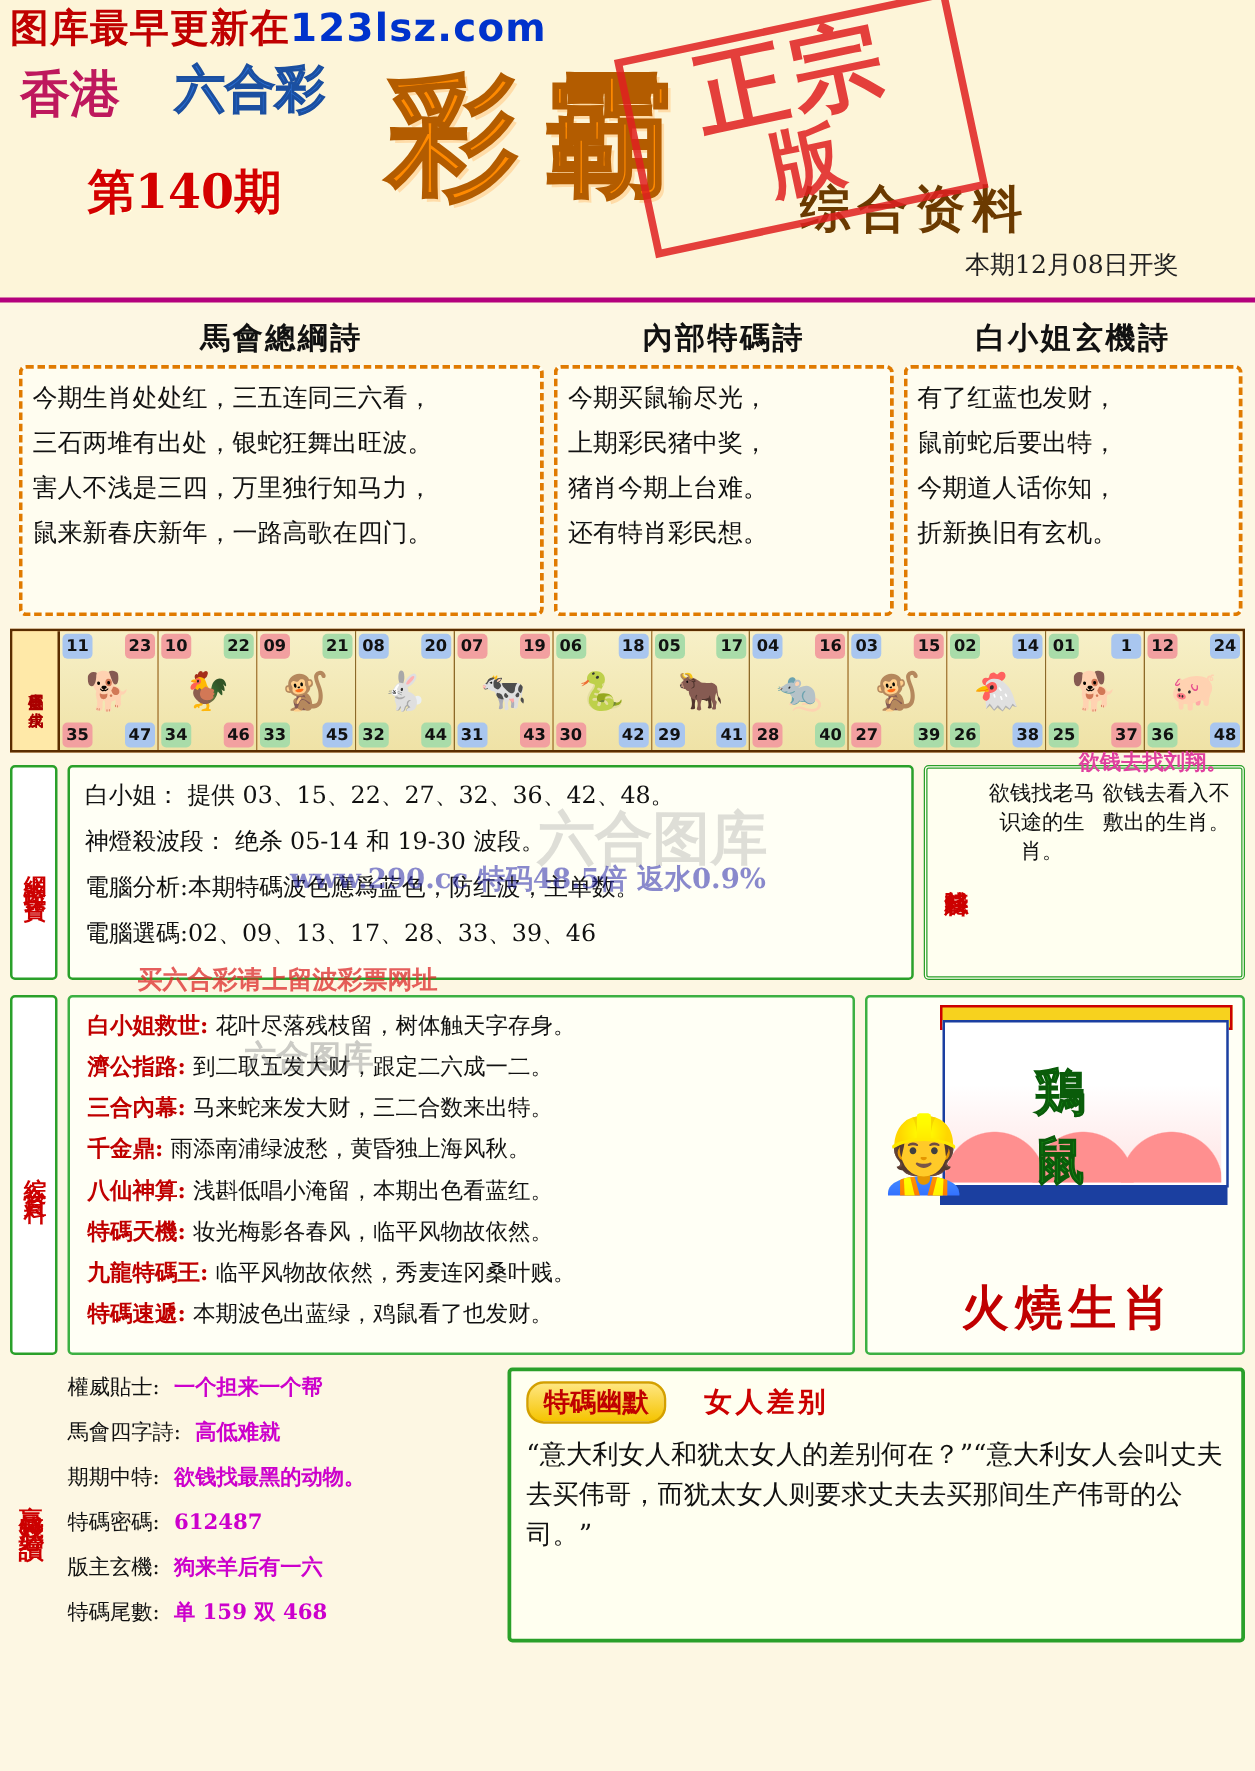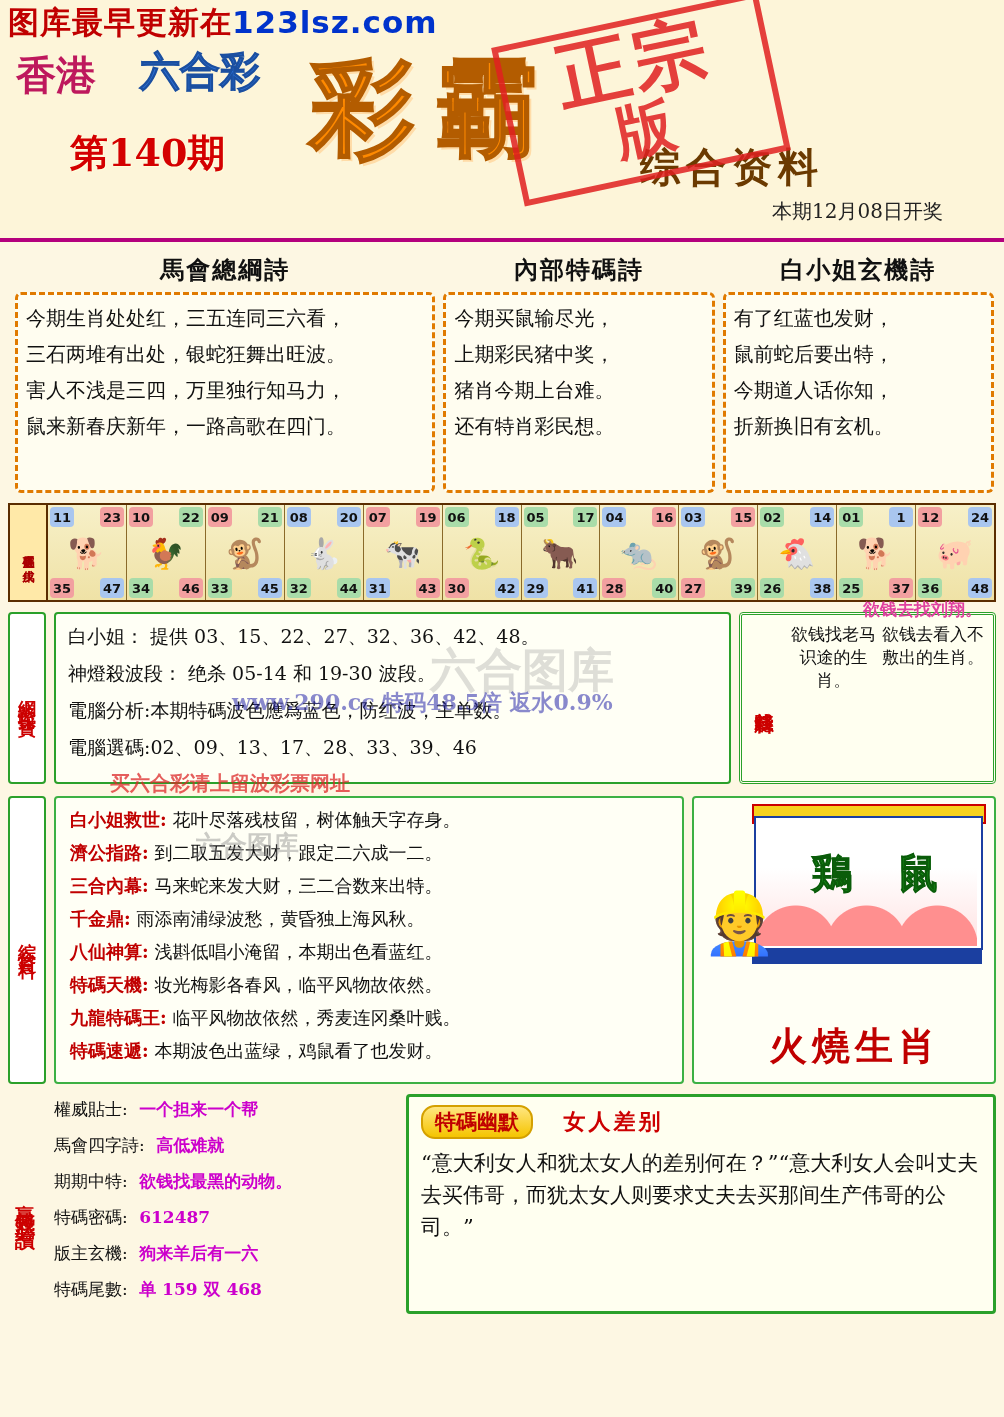--- a/index.html
+++ b/index.html
@@ -99,21 +99,21 @@
   .art .stage{position:absolute;left:60px;top:18px;width:225px;height:130px;background:#fff;
     border:2px solid #1b3fa0;}
   .art .canopy{position:absolute;left:58px;top:6px;width:230px;height:16px;background:#f7d21e;
     border:2px solid #c00;}
   .art .wave{position:absolute;left:62px;top:70px;width:221px;height:78px;
     background:radial-gradient(circle at 18% 100%,#ff8f8f 40px,transparent 41px),
                radial-gradient(circle at 50% 100%,#ff8f8f 40px,transparent 41px),
                radial-gradient(circle at 82% 100%,#ff8f8f 40px,transparent 41px),
                linear-gradient(#ffffff,#ffe2e2);}
   .art .base{position:absolute;left:58px;top:150px;width:230px;height:16px;background:#1b3fa0;}
-  .art .zw{position:absolute;top:48px;left:118px;font-size:40px;font-weight:bold;color:#18a018;
+  .art .zw{position:absolute;top:48px;left:134px;font-size:40px;font-weight:bold;color:#18a018;
     font-family:"DejaVu Serif",serif;letter-spacing:46px;-webkit-text-stroke:1px #0a5c0a;}
   .art .painter{position:absolute;left:8px;top:90px;font-size:60px;}
   .art .brand{position:absolute;left:75px;bottom:10px;font-size:38px;font-weight:bold;color:#c00000;
     font-family:"DejaVu Serif",serif;letter-spacing:5px;}
 
   
   .bottom{display:flex;margin:10px 8px 0 8px;gap:10px;}
   .winlabel{width:36px;color:#cc0000;font-weight:bold;font-size:20px;writing-mode:vertical-rl;
     text-orientation:upright;display:flex;align-items:center;justify-content:center;letter-spacing:8px;
     font-family:"DejaVu Serif",serif;}

